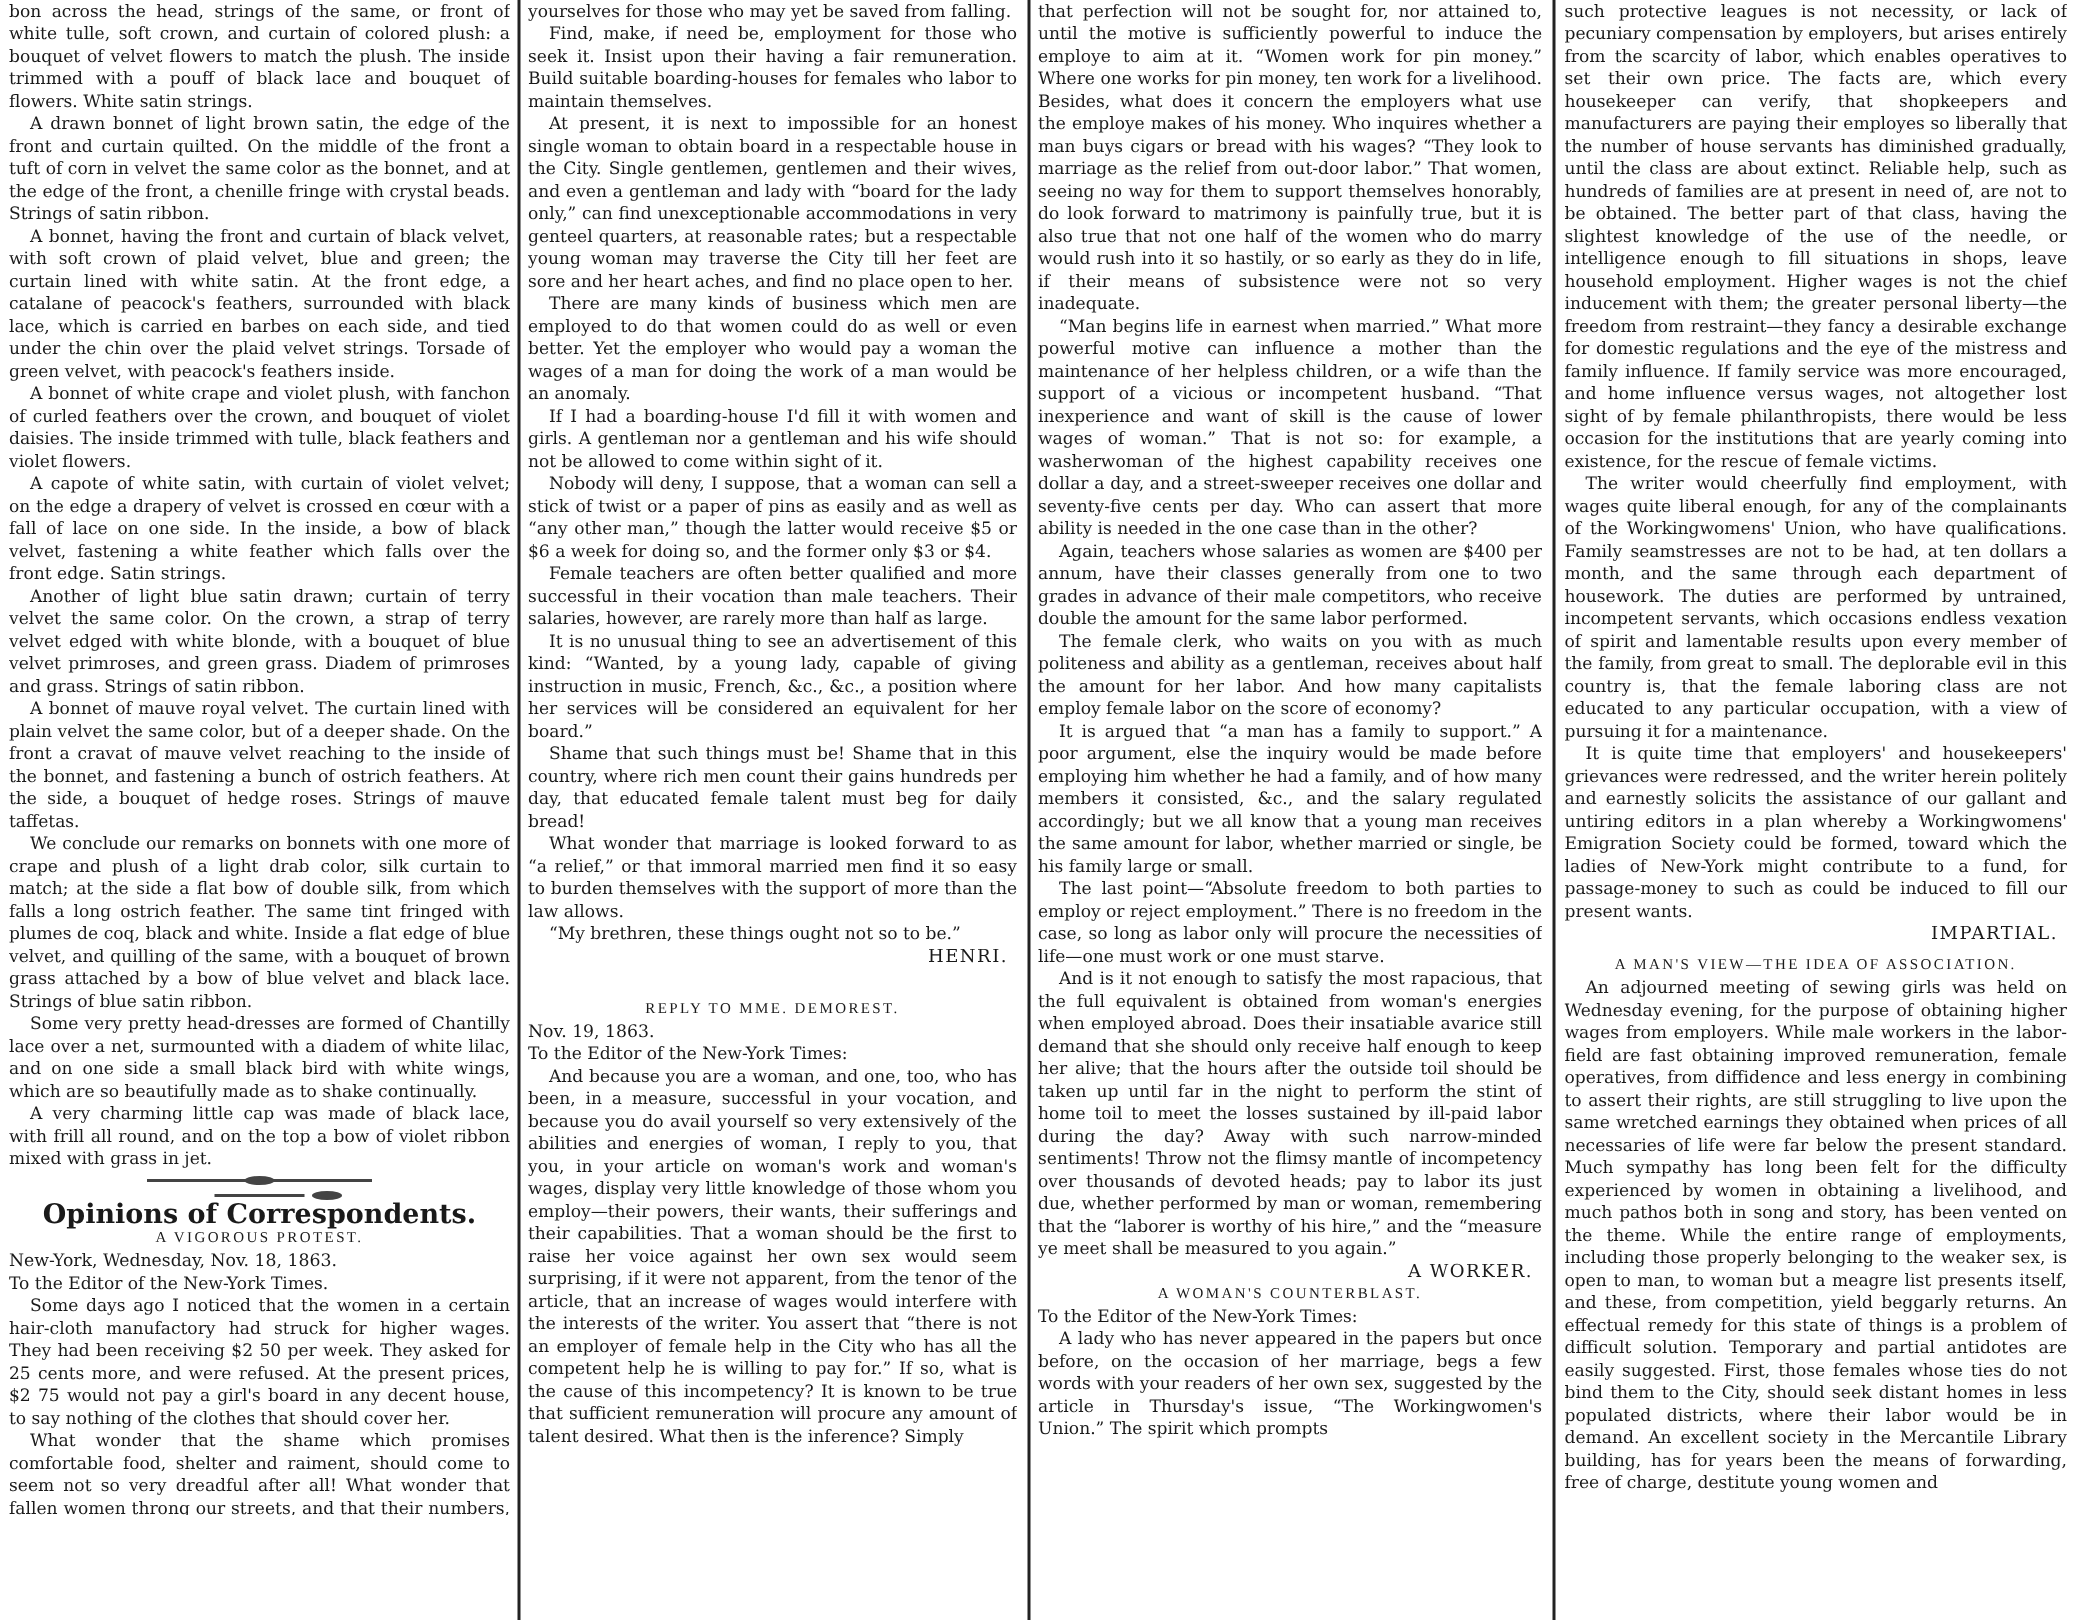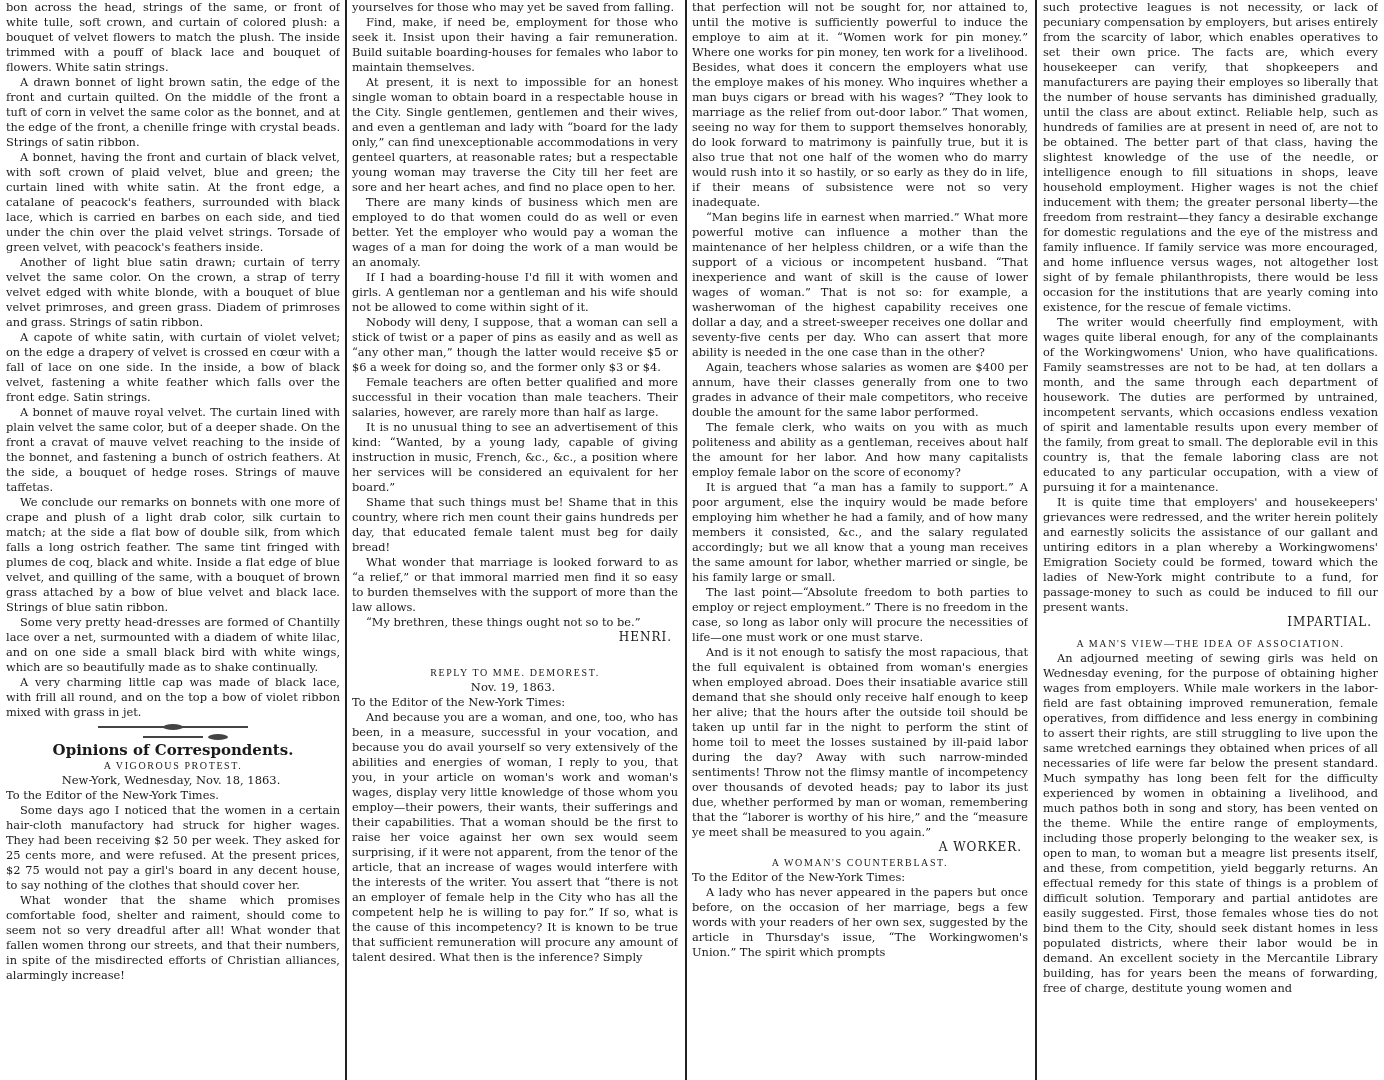--- a/index.html
+++ b/index.html
@@ -9,42 +9,43 @@
          font-size:11.4px; line-height:15.0px; text-align:justify; box-sizing:border-box; }
   .col p { margin:0; text-indent:14px; }
   .col p.noindent { text-indent:0; }
   #col1 { left:6px;  width:334px; }
   #col2 { left:352px; width:326px; }
   #col3 { left:692px; width:336px; }
   #col4 { left:1043px; width:335px; }
   .rule-v { position:absolute; top:0; width:2px; background:#222; }
   .headline { font-family:"DejaVu Serif","Liberation Serif",serif; font-weight:bold;
               text-align:center; font-size:14px; line-height:18px; letter-spacing:1.5px; margin:2px 0 0; }
-  .sub { text-align:center; font-weight:bold; font-size:15px; line-height:16px; margin:0; }
+  .sub { text-align:center; font-weight:bold; font-size:18px; line-height:16px; margin:0; }
   .smallcaps { text-align:center; font-size:10px; letter-spacing:1.6px; line-height:15px; margin:0;font-family:Liberation Serif, serif; }
-  .dateline { text-align:center; font-size:11.5px; line-height:15px; margin:0; padding-right:4px; }
+  .dateline { text-align:left; font-size:11.5px; line-height:15px; margin:0; padding-right:4px; }
   .salute { text-indent:0 !important; }
   .sig { text-align:right; font-size:12px; letter-spacing:1px; padding-right:6px; margin:0; }
   .ornament { width:150px; height:2px; background:#444; margin:6px auto 8px; position:relative; }
   .ornament::after { content:""; position:absolute; left:65px; top:-2px; width:20px; height:6px;
                      background:#444; border-radius:50%; }
 </style>
 </head>
 <body>
 
 <div class="rule-v" style="left:345px;height:1080px;"></div>
 <div class="rule-v" style="left:685px;height:1080px;"></div>
 <div class="rule-v" style="left:1035px;height:1080px;"></div>
 
 <div class="col" id="col1">
   <p class="noindent">bon across the head, strings of the same, or front of white tulle, soft crown, and curtain of colored plush: a bouquet of velvet flowers to match the plush. The inside trimmed with a pouff of black lace and bouquet of flowers. White satin strings.</p>
   <p>A drawn bonnet of light brown satin, the edge of the front and curtain quilted. On the middle of the front a tuft of corn in velvet the same color as the bonnet, and at the edge of the front, a chenille fringe with crystal beads. Strings of satin ribbon.</p>
   <p>A bonnet, having the front and curtain of black velvet, with soft crown of plaid velvet, blue and green; the curtain lined with white satin. At the front edge, a catalane of peacock's feathers, surrounded with black lace, which is carried en barbes on each side, and tied under the chin over the plaid velvet strings. Torsade of green velvet, with peacock's feathers inside.</p>
+  <p>A bonnet of white crape and violet plush, with fanchon of curled feathers over the crown, and bouquet of violet daisies. The inside trimmed with tulle, black feathers and violet flowers.</p>
+  <p>A capote of white satin, with curtain of violet velvet; on the edge a drapery of velvet is crossed en cœur with a fall of lace on one side. In the inside, a bow of black velvet, fastening a white feather which falls over the front edge. Satin strings.</p>
   <p>Another of light blue satin drawn; curtain of terry velvet the same color. On the crown, a strap of terry velvet edged with white blonde, with a bouquet of blue velvet primroses, and green grass. Diadem of primroses and grass. Strings of satin ribbon.</p>
-  <p>A capote of white satin, with curtain of violet velvet; on the edge a drapery of velvet is crossed en cœur with a fall of lace on one side. In the inside, a bow of black velvet, fastening a white feather which falls over the front edge. Satin strings.</p>
   <p>A bonnet of mauve royal velvet. The curtain lined with plain velvet the same color, but of a deeper shade. On the front a cravat of mauve velvet reaching to the inside of the bonnet, and fastening a bunch of ostrich feathers. At the side, a bouquet of hedge roses. Strings of mauve taffetas.</p>
   <p>We conclude our remarks on bonnets with one more of crape and plush of a light drab color, silk curtain to match; at the side a flat bow of double silk, from which falls a long ostrich feather. The same tint fringed with plumes de coq, black and white. Inside a flat edge of blue velvet, and quilling of the same, with a bouquet of brown grass attached by a bow of blue velvet and black lace. Strings of blue satin ribbon.</p>
   <p>Some very pretty head-dresses are formed of Chantilly lace over a net, surmounted with a diadem of white lilac, and on one side a small black bird with white wings, which are so beautifully made as to shake continually.</p>
   <p>A very charming little cap was made of black lace, with frill all round, and on the top a bow of violet ribbon mixed with grass in jet.</p>
   <div class="ornament"></div>
   <div class="ornament" style="width:60px;margin:4px auto 4px;"></div>
   <div class="sub">Opinions of Correspondents.</div>
   <div class="smallcaps">A VIGOROUS PROTEST.</div>
   <div class="dateline">New-York, Wednesday, Nov. 18, 1863.</div>
   <p class="salute">To the Editor of the New-York Times.</p>

